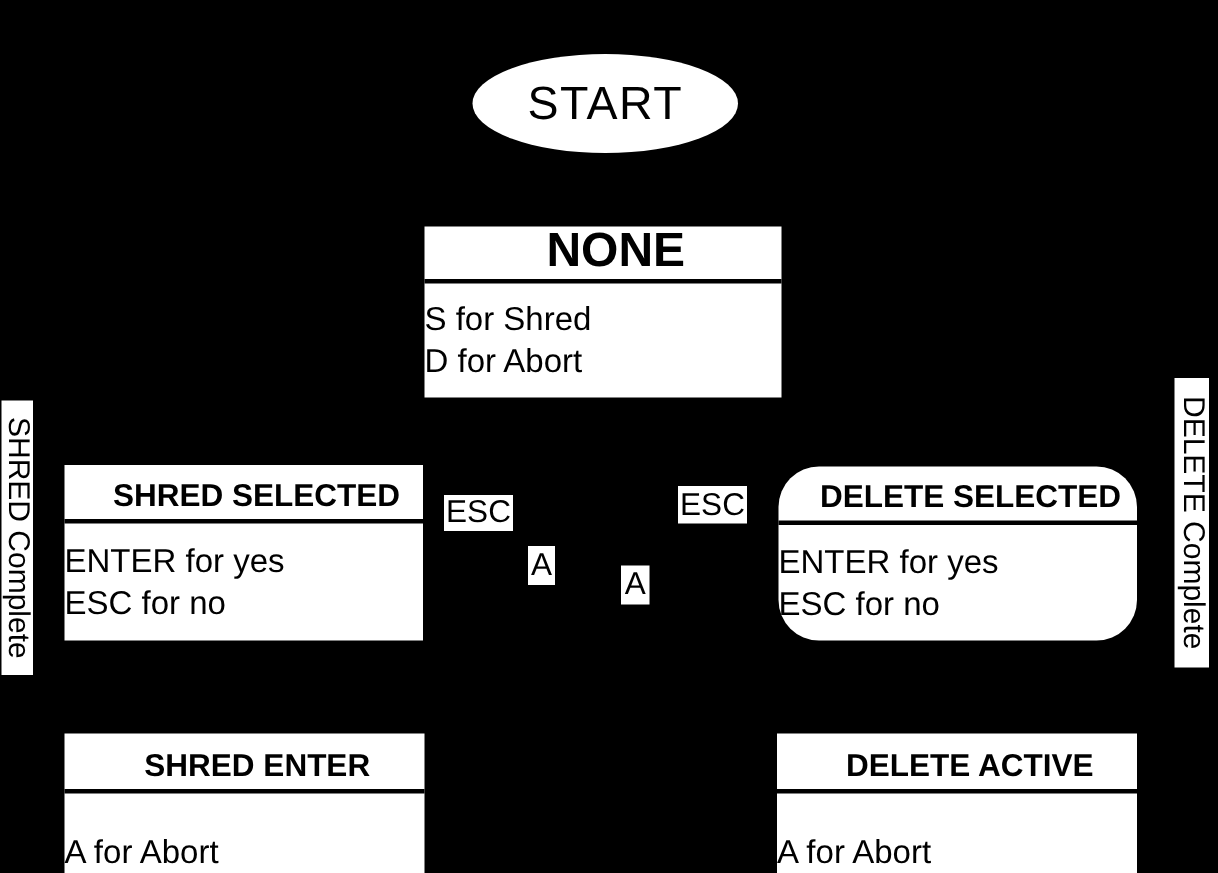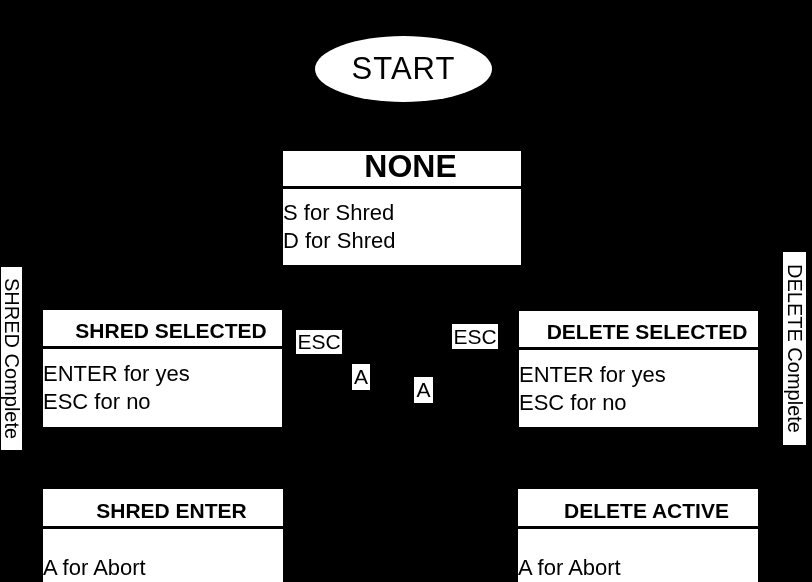--- a/index.html
+++ b/index.html
@@ -54,21 +54,21 @@
     display: flex;
     flex-direction: column;
     align-items: flex-start;
     justify-content: center;
     font-size: 22px;
     line-height: 28px;
   }
   .state-none        { left: 283px; top: 123px; width: 238px; height: 114px; }
   .state-none .title { height: 38px; font-size: 32px; padding-bottom: 1px; }
   .state-shred-selected        { left: 43px;  top: 282px; width: 239px; height: 117px; }
-  .state-delete-selected       { left: 519px; top: 283px; width: 239px; height: 116px; }
+  .state-delete-selected       { left: 519px; top: 283px; width: 239px; height: 116px; border-radius: 27px; }
   .state-shred-selected .title,
   .state-delete-selected .title { height: 39px; font-size: 21px; padding-bottom: 3px; }
   .state-shred-active        { left: 43px;  top: 461px; width: 240px; height: 117px; }
   .state-delete-active       { left: 518px; top: 461px; width: 240px; height: 117px; }
   .state-shred-active .title,
   .state-delete-active .title { height: 40px; font-size: 21px; padding-bottom: 3px; }
   
   .edge-label {
     position: absolute;
     background: #ffffff;
@@ -102,21 +102,21 @@
 <div class="canvas">
 
   <div class="start-node">
     <span>START</span>
   </div>
 
   <div class="state state-none">
     <div class="title">NONE</div>
     <div class="body">
       <div>S for Shred</div>
-      <div>D for Shred</div>
+      <div>D for Abort</div>
     </div>
   </div>
 
   <div class="state state-shred-selected">
     <div class="title">SHRED SELECTED</div>
     <div class="body">
       <div>ENTER for yes</div>
       <div>ESC for no</div>
     </div>
   </div>

